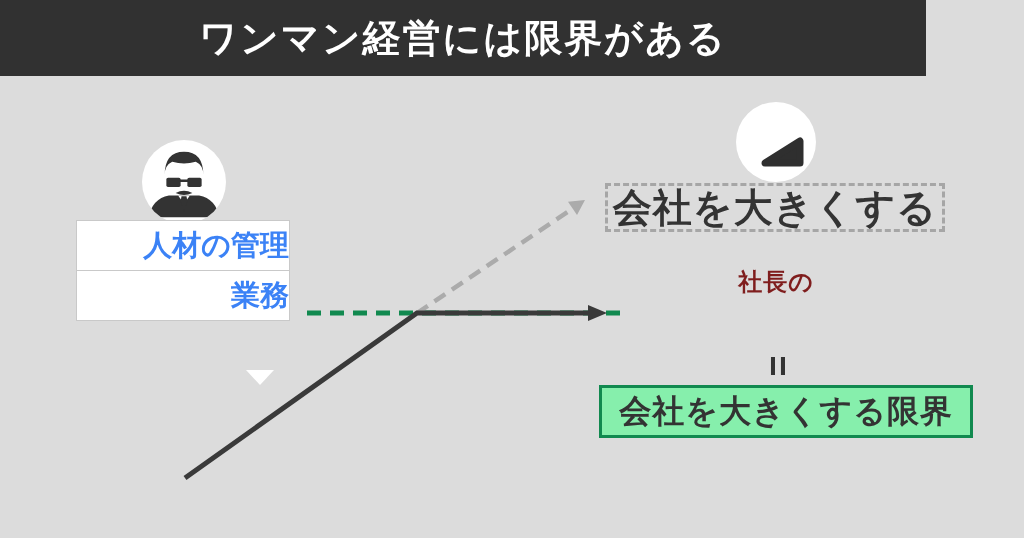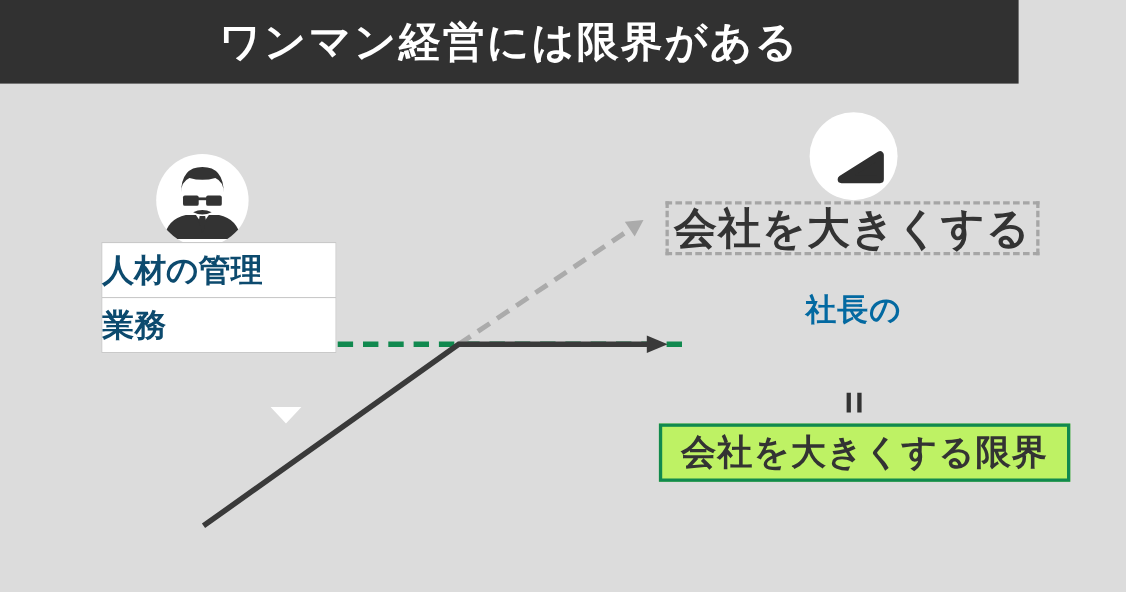--- a/index.html
+++ b/index.html
@@ -20,56 +20,56 @@
     position:absolute;left:142px;top:140px;width:84px;height:84px;
     background:#ffffff;border-radius:50%;overflow:hidden;z-index:8;
     display:flex;align-items:center;justify-content:center;
   }
   .role-box{
     position:absolute;left:76px;top:220px;width:214px;z-index:10;
   }
   .role-row{
     box-sizing:border-box;width:214px;height:51px;margin-top:-1px;
     background:#ffffff;border:1px solid #c9c9c9;
-    display:flex;align-items:center;justify-content:flex-start;
-    font-size:29px;font-weight:700;color:#0c4a6e;margin-left:16px;
+    display:flex;align-items:center;justify-content:flex-end;
+    font-size:29px;font-weight:700;color:#3b82f6;
   }
   .role-row:first-child{margin-top:0;}
   .bubble-tail{
     position:absolute;left:246px;top:370px;width:0;height:0;z-index:11;
     border-left:14px solid transparent;border-right:14px solid transparent;
     border-top:15px solid #ffffff;
   }
   .growth-circle{
     position:absolute;left:736px;top:102px;width:80px;height:80px;
     background:#ffffff;border-radius:50%;z-index:8;
     display:flex;align-items:center;justify-content:center;
   }
   .goal-box{
     position:absolute;left:605px;top:183px;width:340px;height:49px;
     box-sizing:border-box;border:3px dashed #a6a6a6;z-index:10;
     display:flex;align-items:center;justify-content:center;
     font-size:39px;font-weight:700;color:#333333;letter-spacing:1px;
   }
   .capacity-text{
     position:absolute;left:590px;top:259px;width:372px;z-index:10;
-    text-align:center;font-size:28px;font-weight:700;color:#0369a1;
+    text-align:center;font-size:24px;font-weight:700;color:#7f1d1d;
     line-height:45px;letter-spacing:1px;
   }
   .equals-wrap{
     position:absolute;left:747px;top:350px;width:60px;height:32px;z-index:10;
     display:flex;align-items:center;justify-content:center;
   }
   .equals-wrap span{
     display:inline-block;transform:rotate(90deg);
     font-size:36px;font-weight:700;color:#333333;line-height:1;
   }
   .limit-box{
     position:absolute;left:599px;top:385px;width:374px;height:53px;
-    box-sizing:border-box;background:#bef264;border:3px solid #11894f;z-index:10;
+    box-sizing:border-box;background:#86efac;border:3px solid #11894f;z-index:10;
     display:flex;align-items:center;justify-content:center;
     font-size:32px;font-weight:700;color:#333333;letter-spacing:1px;
   }
   .overlay{
     position:absolute;left:0;top:0;width:1024px;height:538px;
     z-index:5;pointer-events:none;
   }
 </style>
 </head>
 <body>

